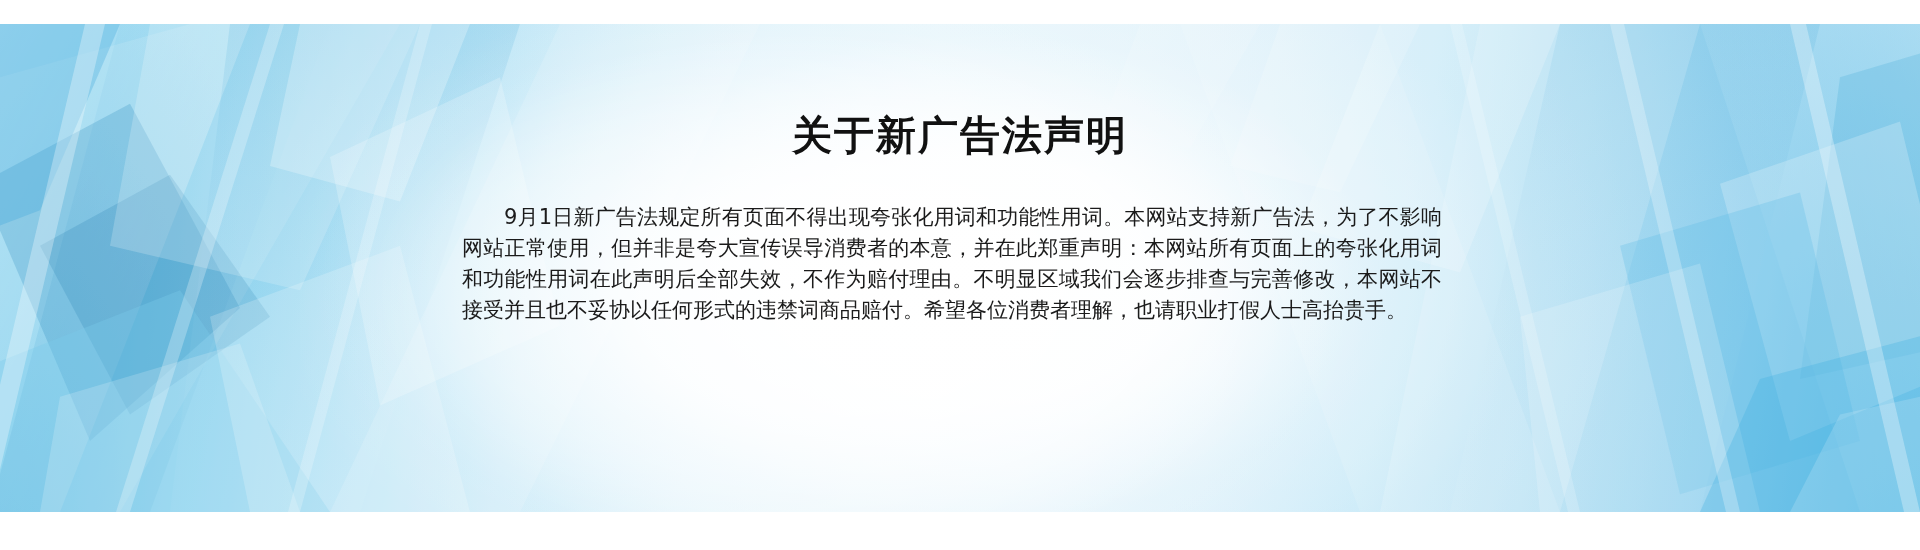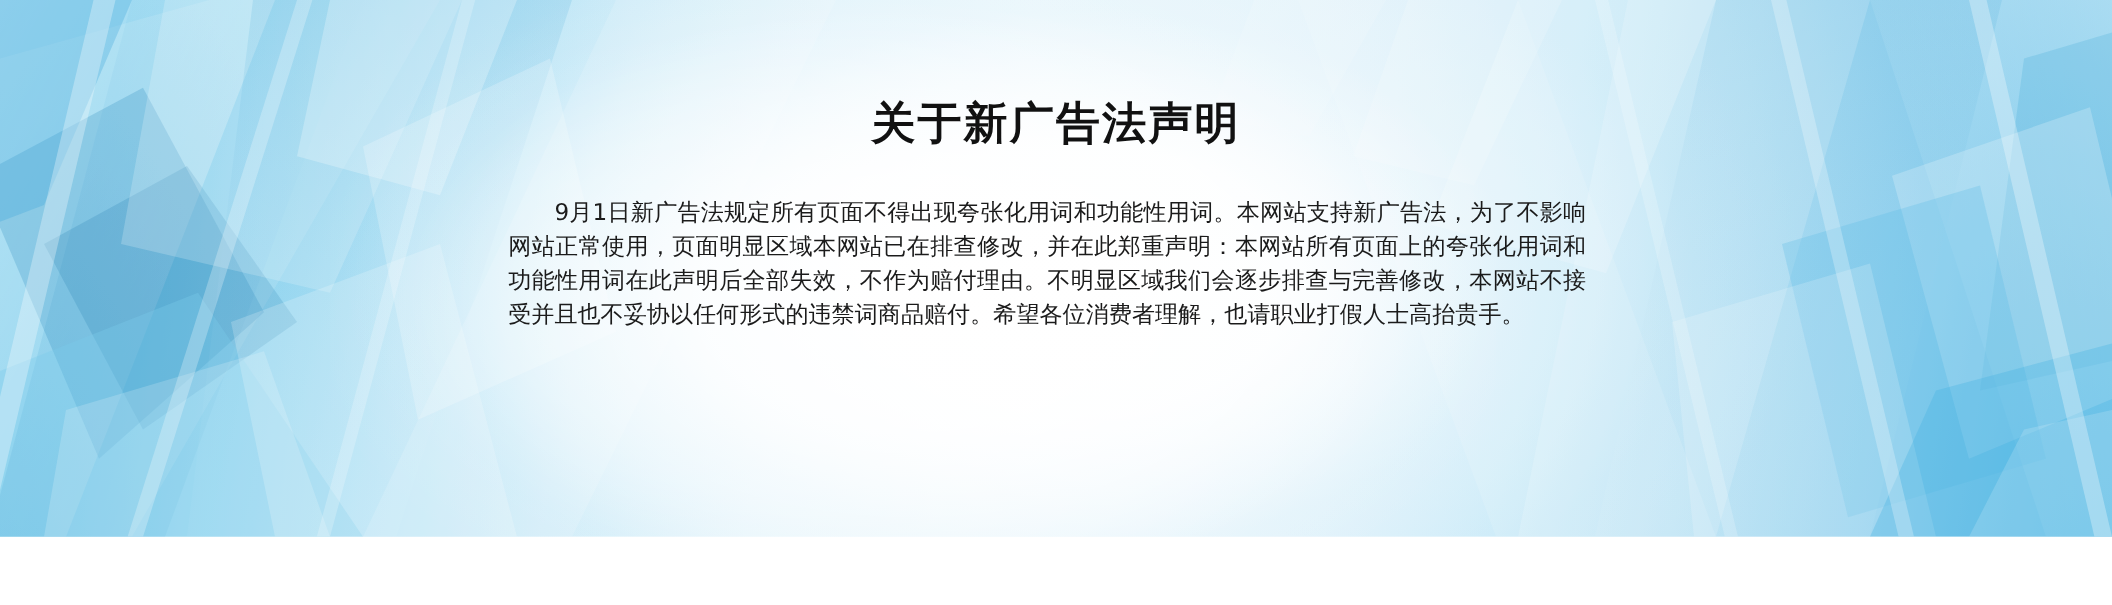--- a/index.html
+++ b/index.html
@@ -6,20 +6,21 @@
     margin: 0;
     padding: 0;
     background: #ffffff;
   }
   #stage {
     position: relative;
     width: 1920px;
     height: 488px;
     overflow: hidden;
     font-family: "DejaVu Sans", "Liberation Sans", sans-serif;
+    margin-top: 24px;
   }
 
   
   .bg-base {
     position: absolute;
     inset: 0;
     background:
       radial-gradient(ellipse 760px 470px at 51% 52%, rgba(255,255,255,0.97) 0%, rgba(253,254,255,0.92) 26%, rgba(230,245,252,0.55) 52%, rgba(205,236,250,0.12) 74%, rgba(190,230,248,0) 88%),
       linear-gradient(100deg,
         #5bc0e8 0%,
@@ -154,17 +155,17 @@
     <polygon points="560,0 760,0 520,550 330,550" fill="#ffffff" opacity="0.14"></polygon>
     <polygon points="1180,0 1380,0 1560,550 1360,550" fill="#ffffff" opacity="0.12"></polygon>
   </svg>
 
   <div class="center-veil"></div>
 
   <div class="content">
     <div class="title">关于新广告法声明</div>
 
     <div class="body-block">
-      <p class="para indent">9月1日新广告法规定所有页面不得出现夸张化用词和功能性用词。本网站支持新广告法，为了不影响网站正常使用，页面明显区域本网站已在排查修改，并在此郑重声明：本网站所有页面上的夸张化用词和功能性用词在此声明后全部失效，不作为赔付理由。不明显区域我们会逐步排查与完善修改，本网站不接受并且也不妥协以任何形式的违禁词商品赔付。希望各位消费者理解，也请职业打假人士高抬贵手。</p>
+      <p class="para indent">9月1日新广告法规定所有页面不得出现夸张化用词和功能性用词。本网站支持新广告法，为了不影响网站正常使用，但并非是夸大宣传误导消费者的本意，并在此郑重声明：本网站所有页面上的夸张化用词和功能性用词在此声明后全部失效，不作为赔付理由。不明显区域我们会逐步排查与完善修改，本网站不接受并且也不妥协以任何形式的违禁词商品赔付。希望各位消费者理解，也请职业打假人士高抬贵手。</p>
     </div>
   </div>
 
 </div>
 
 </body></html>

